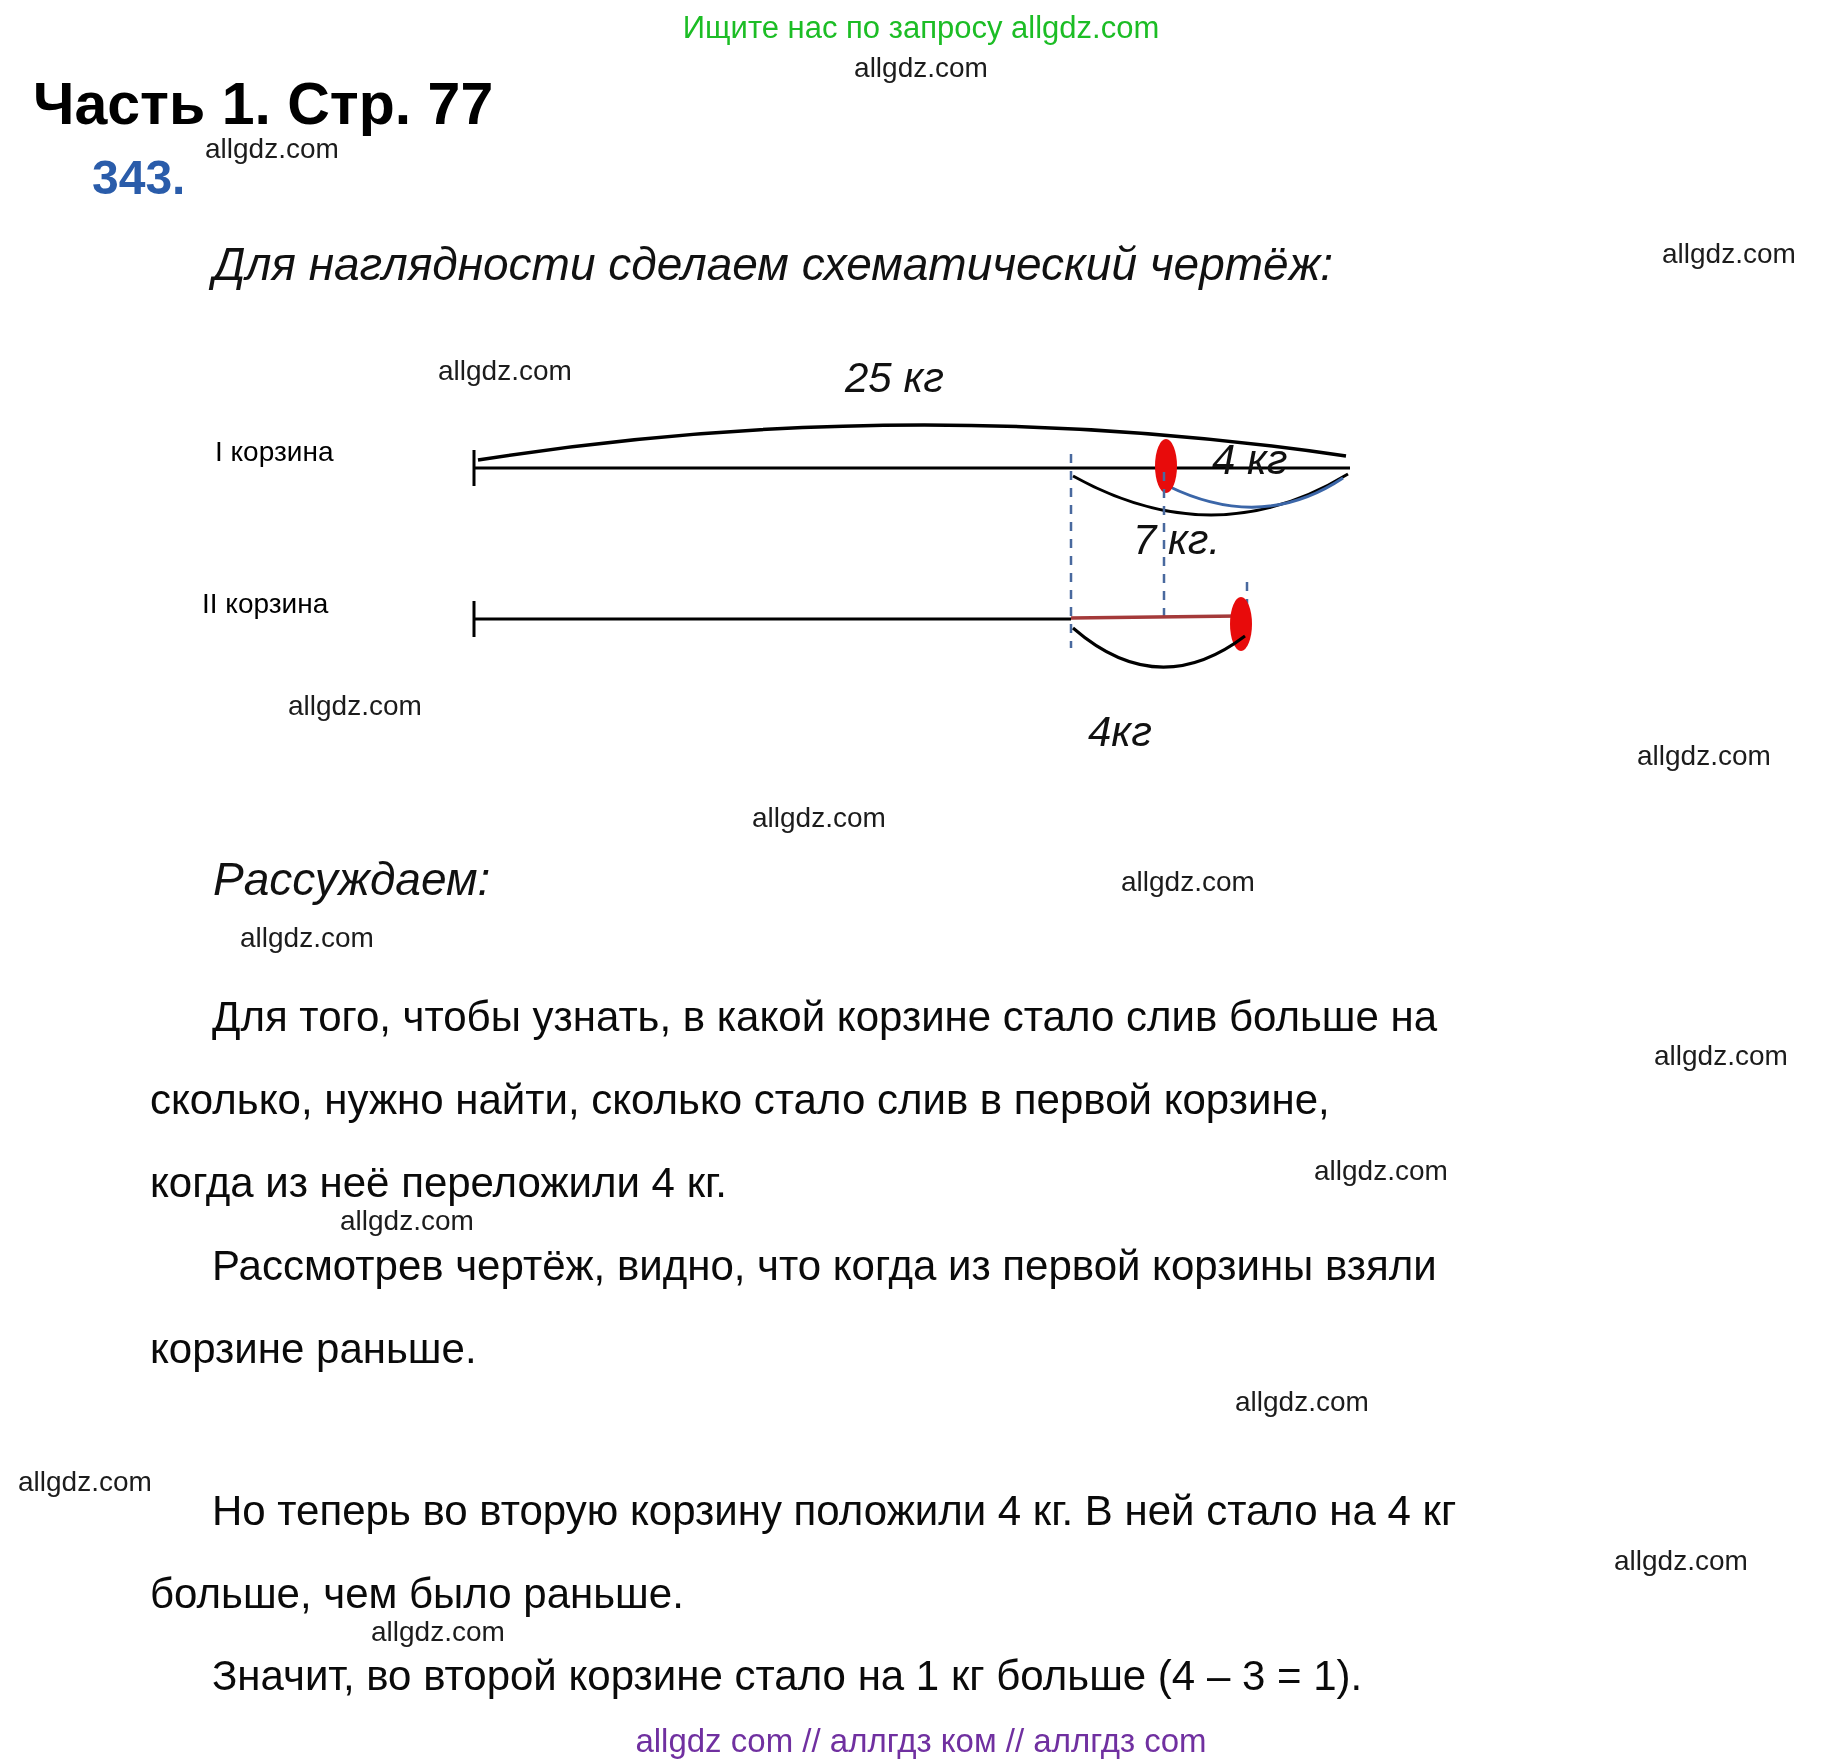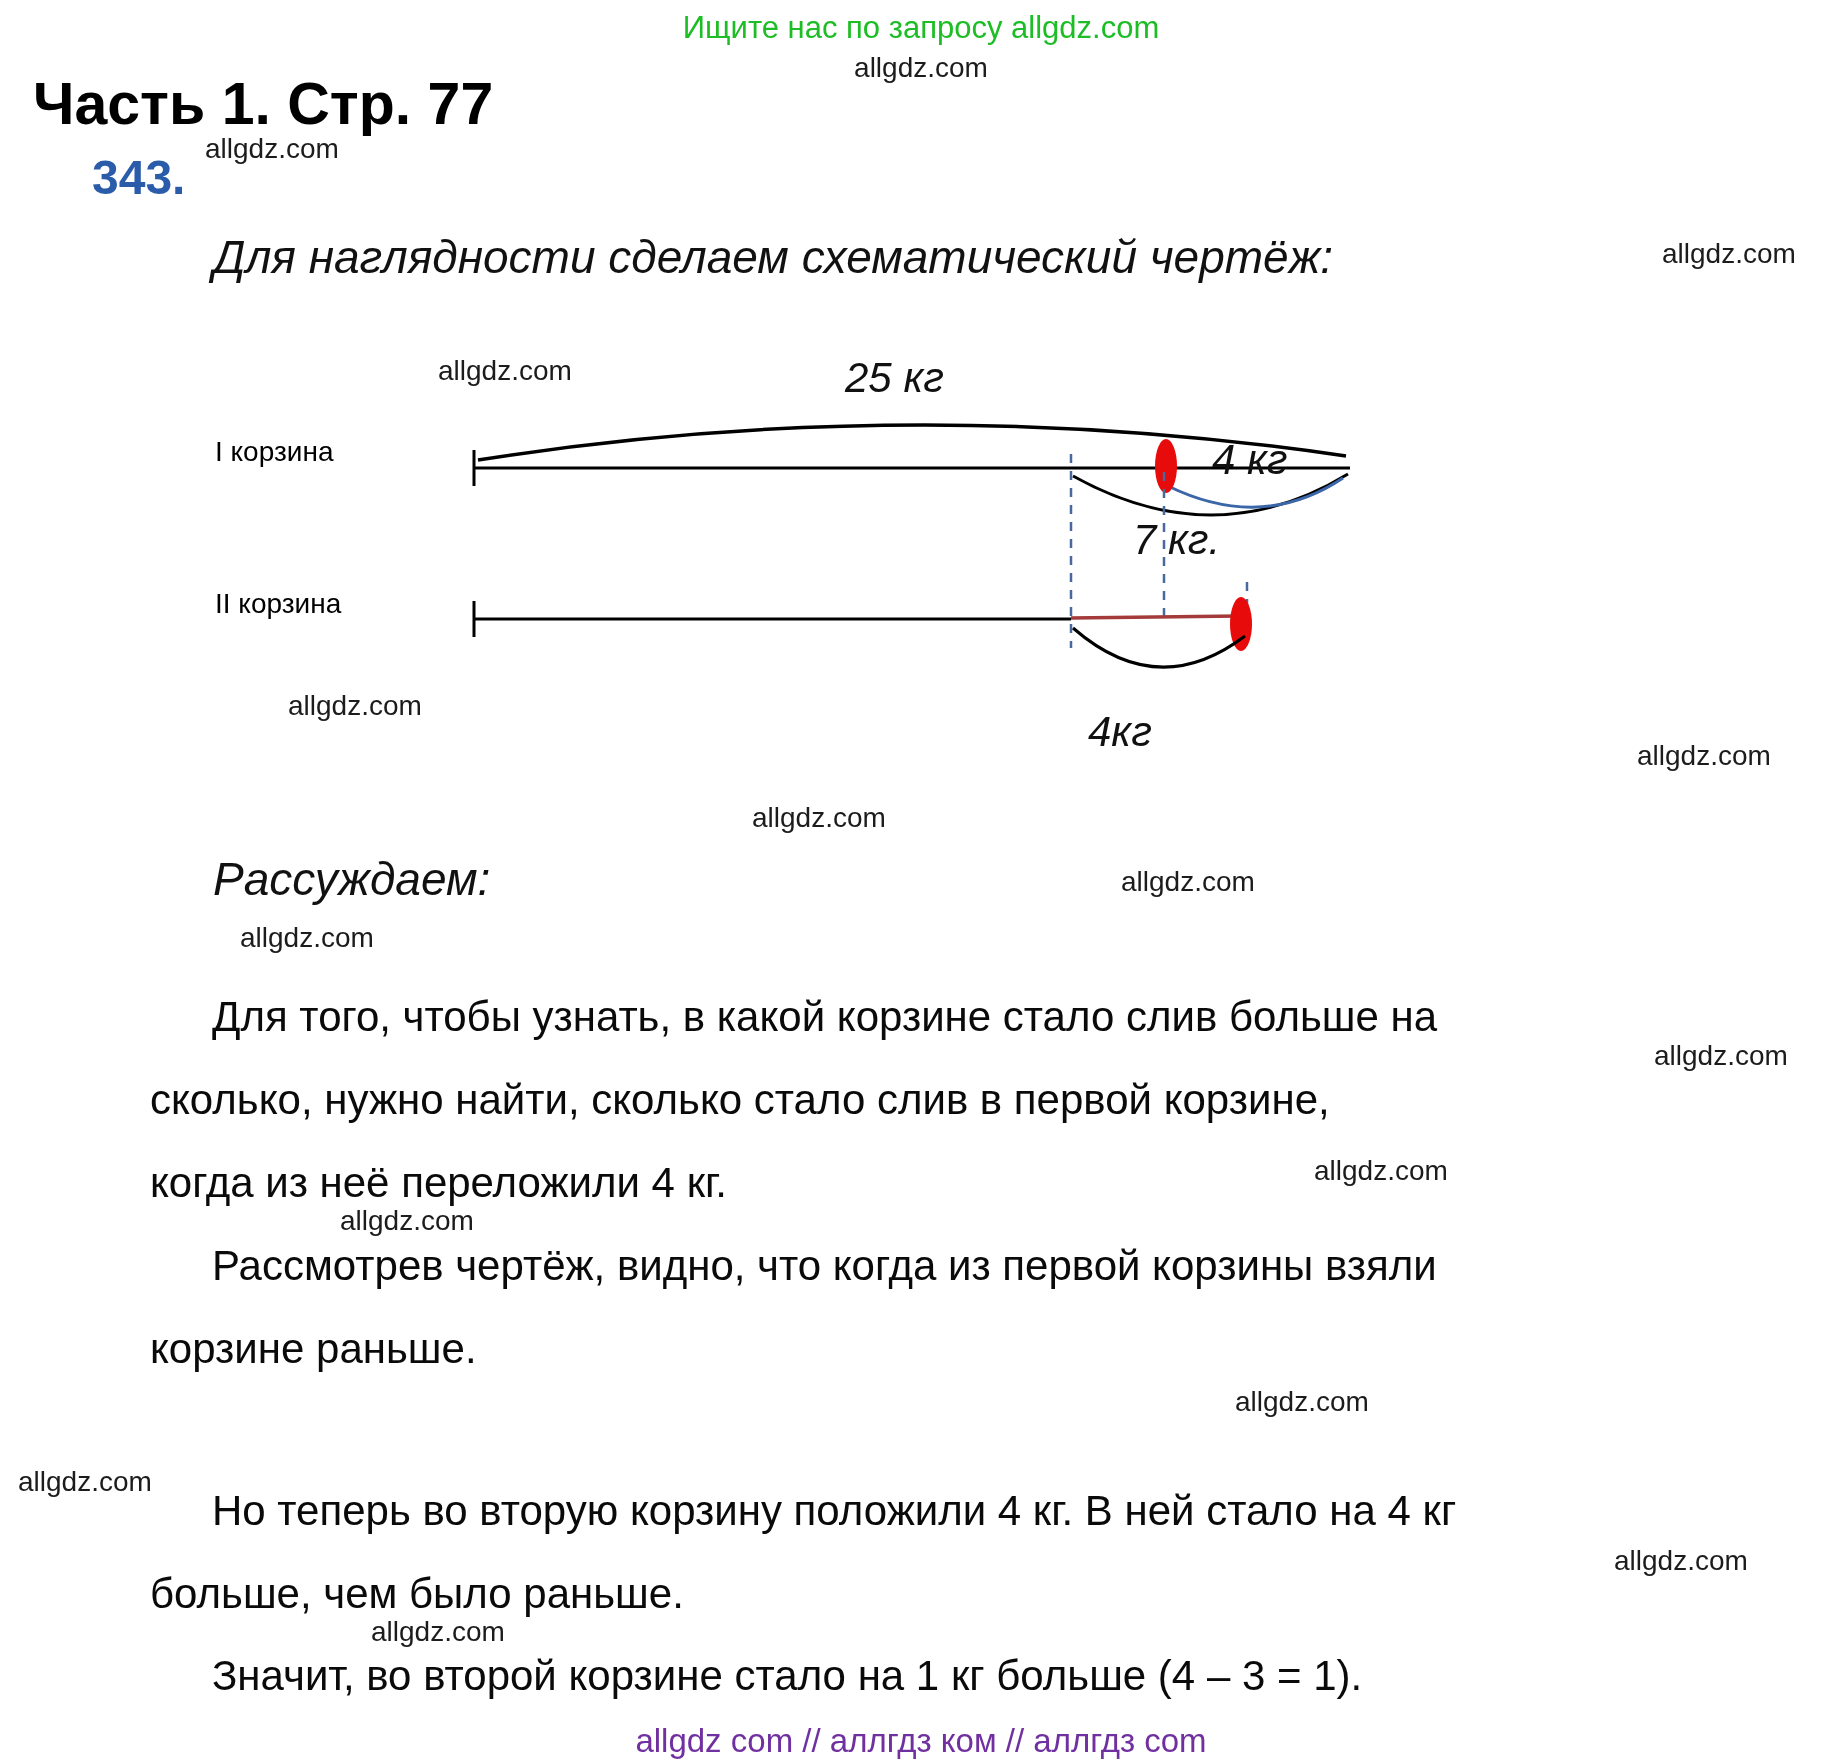--- a/index.html
+++ b/index.html
@@ -27,21 +27,21 @@
   .wm-top-center { left:0; right:0; text-align:center; }
   .part-title {
     position:absolute; left:33px; top:70px;
     font-size:59px; font-weight:bold; color:#000;
   }
   .task-number {
     position:absolute; left:92px; top:150px;
     font-size:48px; font-weight:bold; color:#2a5caa;
   }
   .intro {
-    position:absolute; left:213px; top:230px;
+    position:absolute; left:213px; top:237px;
     font-size:46px; font-style:italic; color:#111;
   }
   .diagram-label {
     position:absolute;
     font-size:28px; color:#000000;
     white-space:nowrap;
   }
   .diagram-measure {
     position:absolute;
     font-size:42px; font-style:italic; color:#111;
@@ -103,21 +103,21 @@
     <line x1="34" y1="229" x2="631" y2="229" stroke="#000" stroke-width="3"></line>
     <line x1="631" y1="228" x2="799" y2="226" stroke="#a43a3a" stroke-width="3.5"></line>
     <ellipse cx="801" cy="234" rx="11" ry="27" fill="#e80b0b"></ellipse>
     <path d="M 633 238 Q 718 312 805 246" fill="none" stroke="#000" stroke-width="3"></path>
   </svg>
 
   <span class="diagram-measure" style="left:845px; top:354px;">25 кг</span>
   <span class="diagram-label" style="left:215px; top:436px;">I корзина</span>
   <span class="diagram-measure" style="left:1212px; top:436px;">4 кг</span>
   <span class="diagram-measure" style="left:1133px; top:516px;">7 кг.</span>
-  <span class="diagram-label" style="left:215px; top:588px;">II корзина</span>
+  <span class="diagram-label" style="left:202px; top:588px;">II корзина</span>
   <span class="diagram-measure" style="left:1088px; top:708px;">4кг</span>
 
   <span class="wm" style="left:288px; top:690px;">allgdz.com</span>
   <span class="wm" style="left:1637px; top:740px;">allgdz.com</span>
   <span class="wm" style="left:752px; top:802px;">allgdz.com</span>
 
   <div class="reason-heading">Рассуждаем:</div>
   <span class="wm" style="left:1121px; top:866px;">allgdz.com</span>
   <span class="wm" style="left:240px; top:922px;">allgdz.com</span>
 

